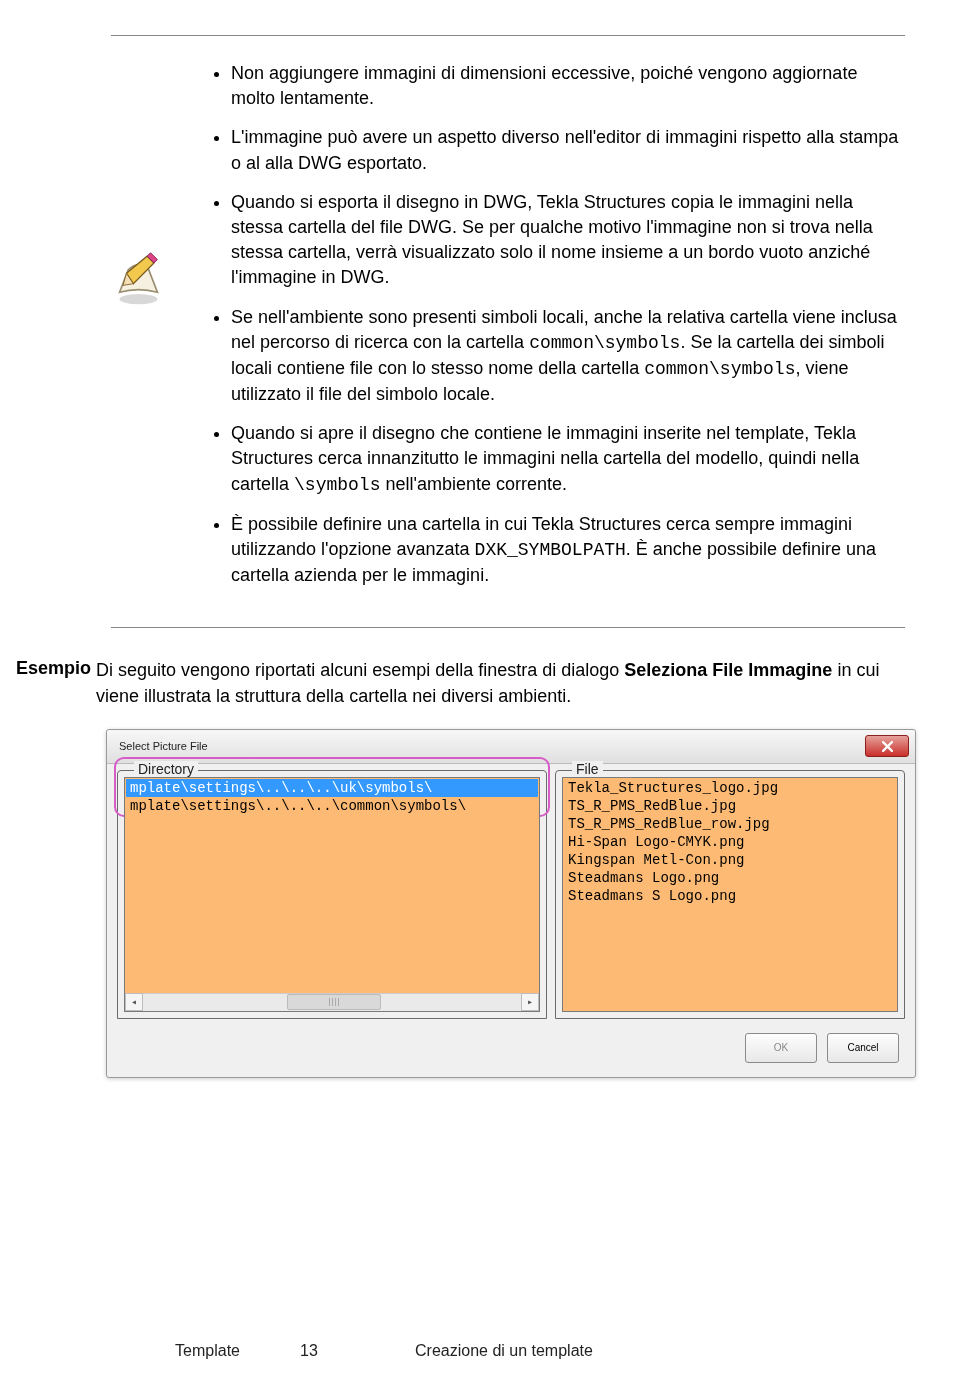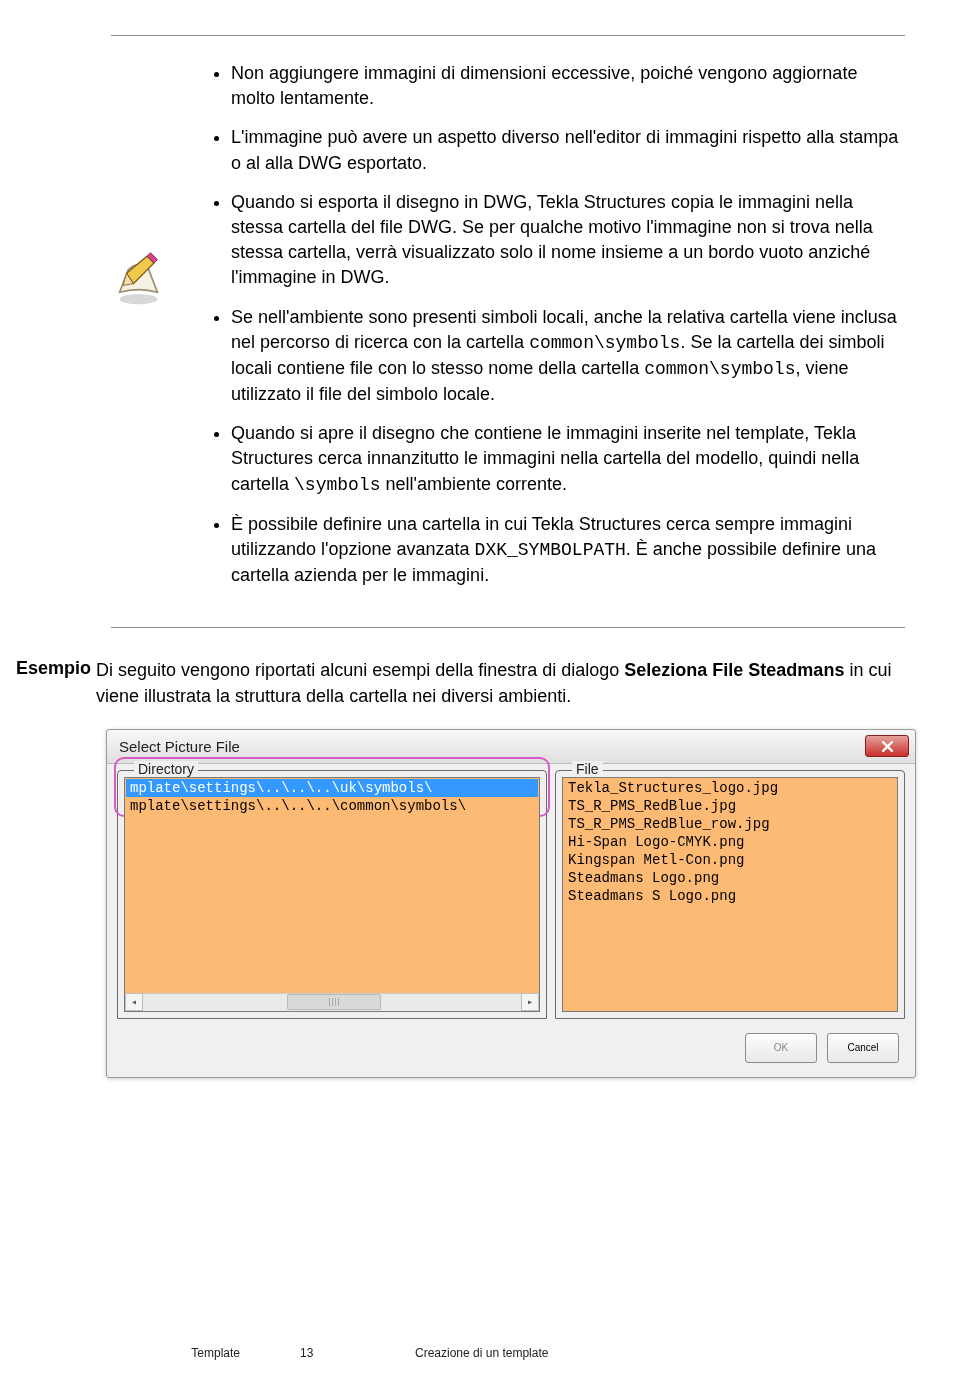--- a/index.html
+++ b/index.html
@@ -85,21 +85,21 @@
     height: 34px;
     background: linear-gradient(#f7f7f7,#e0e0e0);
     display: flex;
     align-items: center;
     justify-content: space-between;
     padding: 0 6px 0 12px;
     border-bottom: 1px solid #bbb;
     border-radius: 3px 3px 0 0;
   }
   .dialog-title {
-    font-size: 15px;
+    font-size: 11px;
     color: #222;
   }
   .close-btn {
     width: 44px;
     height: 22px;
     background: linear-gradient(#e6a19a,#c9302c);
     border: 1px solid #8a1f1b;
     border-radius: 3px;
     display: flex;
     align-items: center;
@@ -202,21 +202,21 @@
     justify-content: center;
   }
   .dlg-btn.disabled { color: #888; }
 
   .footer {
     position: absolute;
     bottom: 25px;
     left: 0;
     width: 100%;
     display: flex;
-    font-size: 12px;
+    font-size: 16px;
     color: #222;
   }
   .footer-col1 { width: 250px; text-align: right; padding-right: 10px; }
   .footer-col2 { width: 110px; text-align: left; padding-left: 50px; }
   .footer-col3 { flex: 1; padding-left: 55px; }
 </style>
 </head>
 <body>
 
 <div class="page">
@@ -246,21 +246,21 @@
         <span>È possibile definire una cartella in cui Tekla Structures cerca sempre immagini utilizzando l'opzione avanzata </span><code class="inline">DXK_SYMBOLPATH</code><span>. È anche possibile definire una cartella azienda per le immagini.</span>
       </li>
     </ul>
   </div>
 
   <hr class="bot-rule">
 
   <div class="esempio-row">
     <div class="esempio-label">Esempio</div>
     <div class="esempio-text">
-      <span>Di seguito vengono riportati alcuni esempi della finestra di dialogo </span><b>Seleziona File Steadmans</b><span> in cui viene illustrata la struttura della cartella nei diversi ambienti.</span>
+      <span>Di seguito vengono riportati alcuni esempi della finestra di dialogo </span><b>Seleziona File Immagine</b><span> in cui viene illustrata la struttura della cartella nei diversi ambienti.</span>
     </div>
   </div>
 
   <div class="dialog-wrap">
     <div class="dialog-titlebar">
       <span class="dialog-title">Select Picture File</span>
       <div class="close-btn">
         <svg viewBox="0 0 10 10">
           <path d="M1 1 L9 9 M9 1 L1 9" stroke="#fff" stroke-width="2" stroke-linecap="round"></path>
         </svg>

